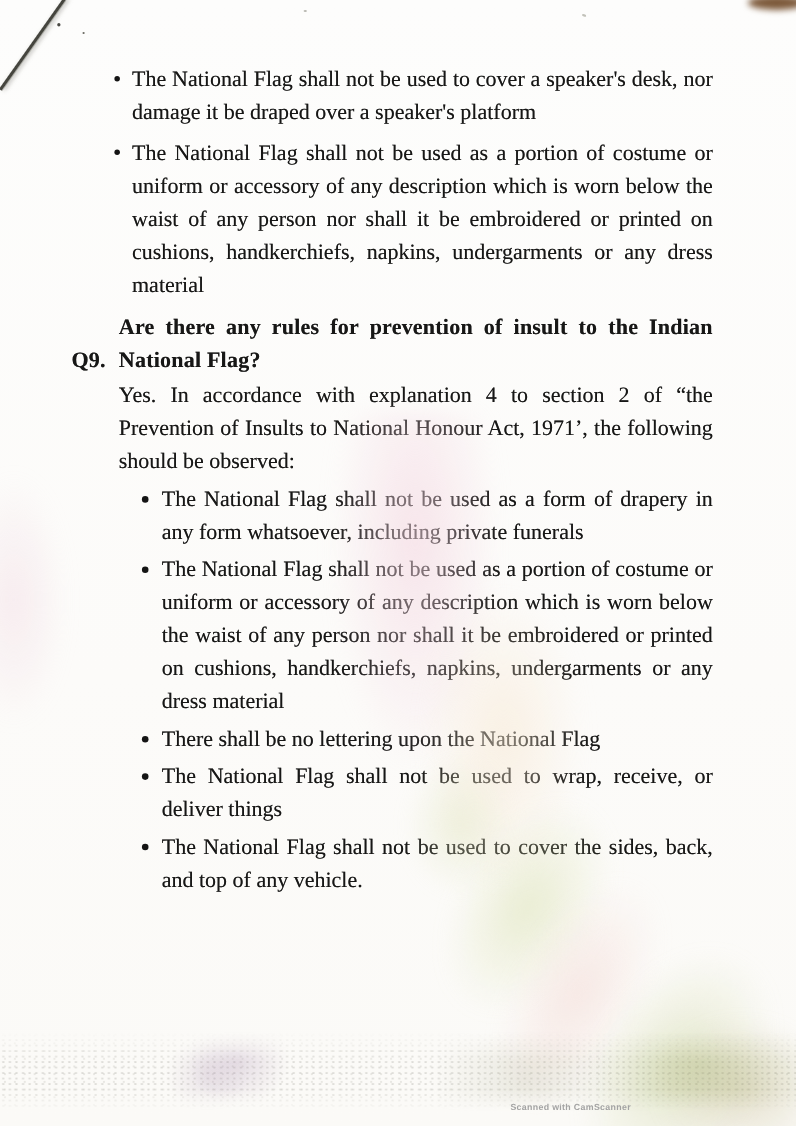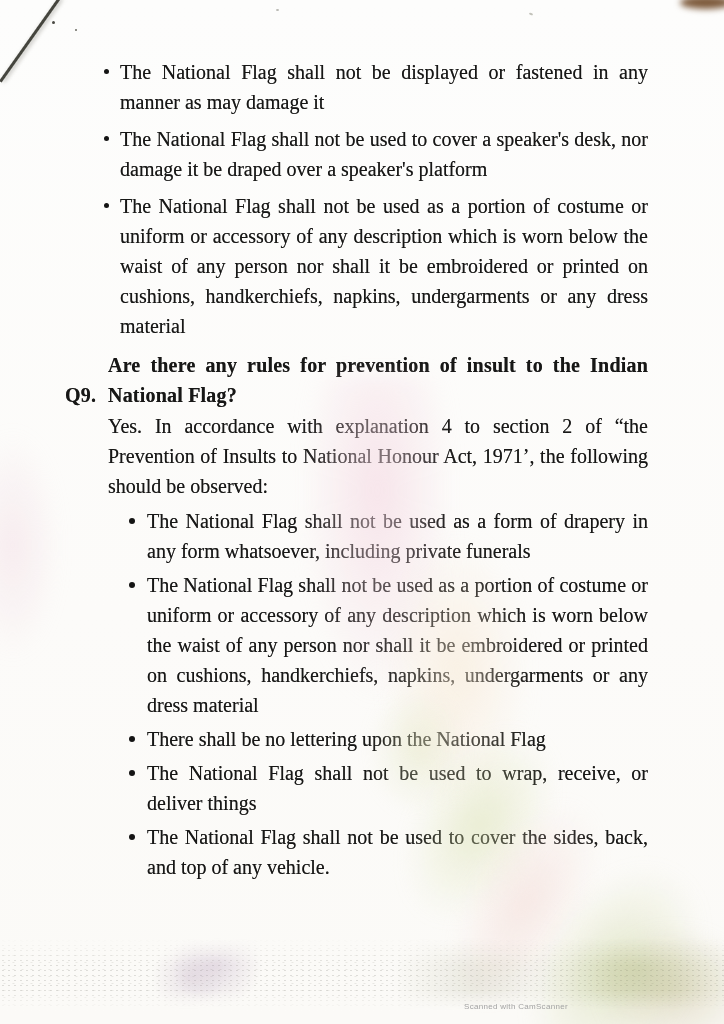--- a/index.html
+++ b/index.html
@@ -57,20 +57,21 @@
   ul.level2 li::before { left: -18px; }
 
   
   .watermark {
     position: absolute;
     left: 464px; top: 1002px;
     font-family: "Liberation Sans", sans-serif;
     font-size: 8px; line-height: 10px;
     color: #a3a3a3;
     letter-spacing: 0.3px;
+    font-weight: bold;
   }
 
   
   .art { position: absolute; pointer-events: none; }
   .art-corner-line {
     left: -21px; top: 39px; width: 101px; height: 3px;
     background: #45453e;
     transform: rotate(-54.7deg);
     filter: blur(0.7px);
     box-shadow: 2px 2px 4px rgba(130,128,118,0.55);
@@ -127,21 +128,20 @@
   }
 </style>
 </head>
 <body>
 
 <div class="page">
 
   <div class="content">
 
     <ul class="bullets level1">
-      <li>The National Flag shall not be displayed or fastened in any manner as may damage it</li>
       <li>The National Flag shall not be used to cover a speaker's desk, nor damage it be draped over a speaker's platform</li>
       <li>The National Flag shall not be used as a portion of costume or uniform or accessory of any description which is worn below the waist of any person nor shall it be embroidered or printed on cushions, handkerchiefs, napkins, undergarments or any dress material</li>
     </ul>
 
     <div class="question">
       <span class="qlabel">Q9.</span>
       <span class="qtext">Are there any rules for prevention of insult to the Indian National Flag?</span>
     </div>
 
     <p class="answer">Yes. In accordance with explanation 4 to section 2 of “the Prevention of Insults to National Honour Act, 1971’, the following should be observed:</p>

